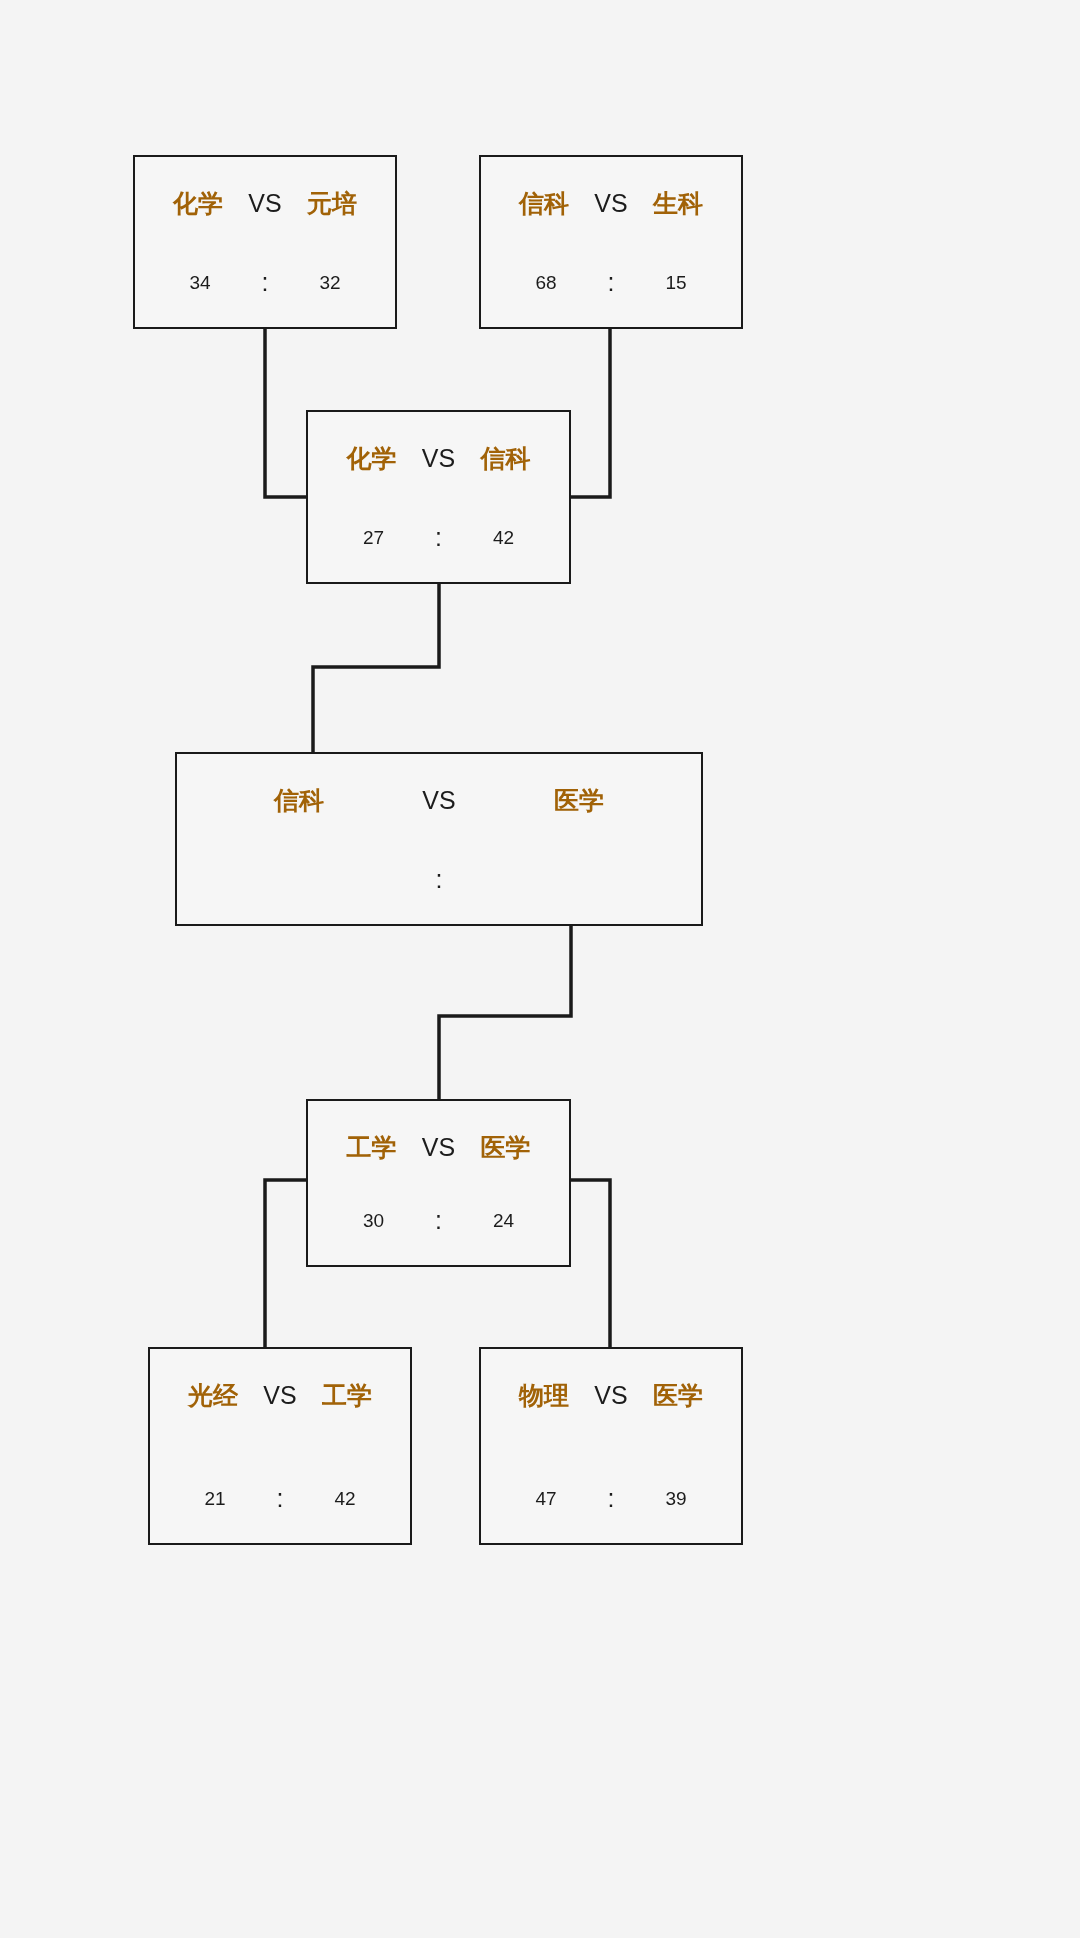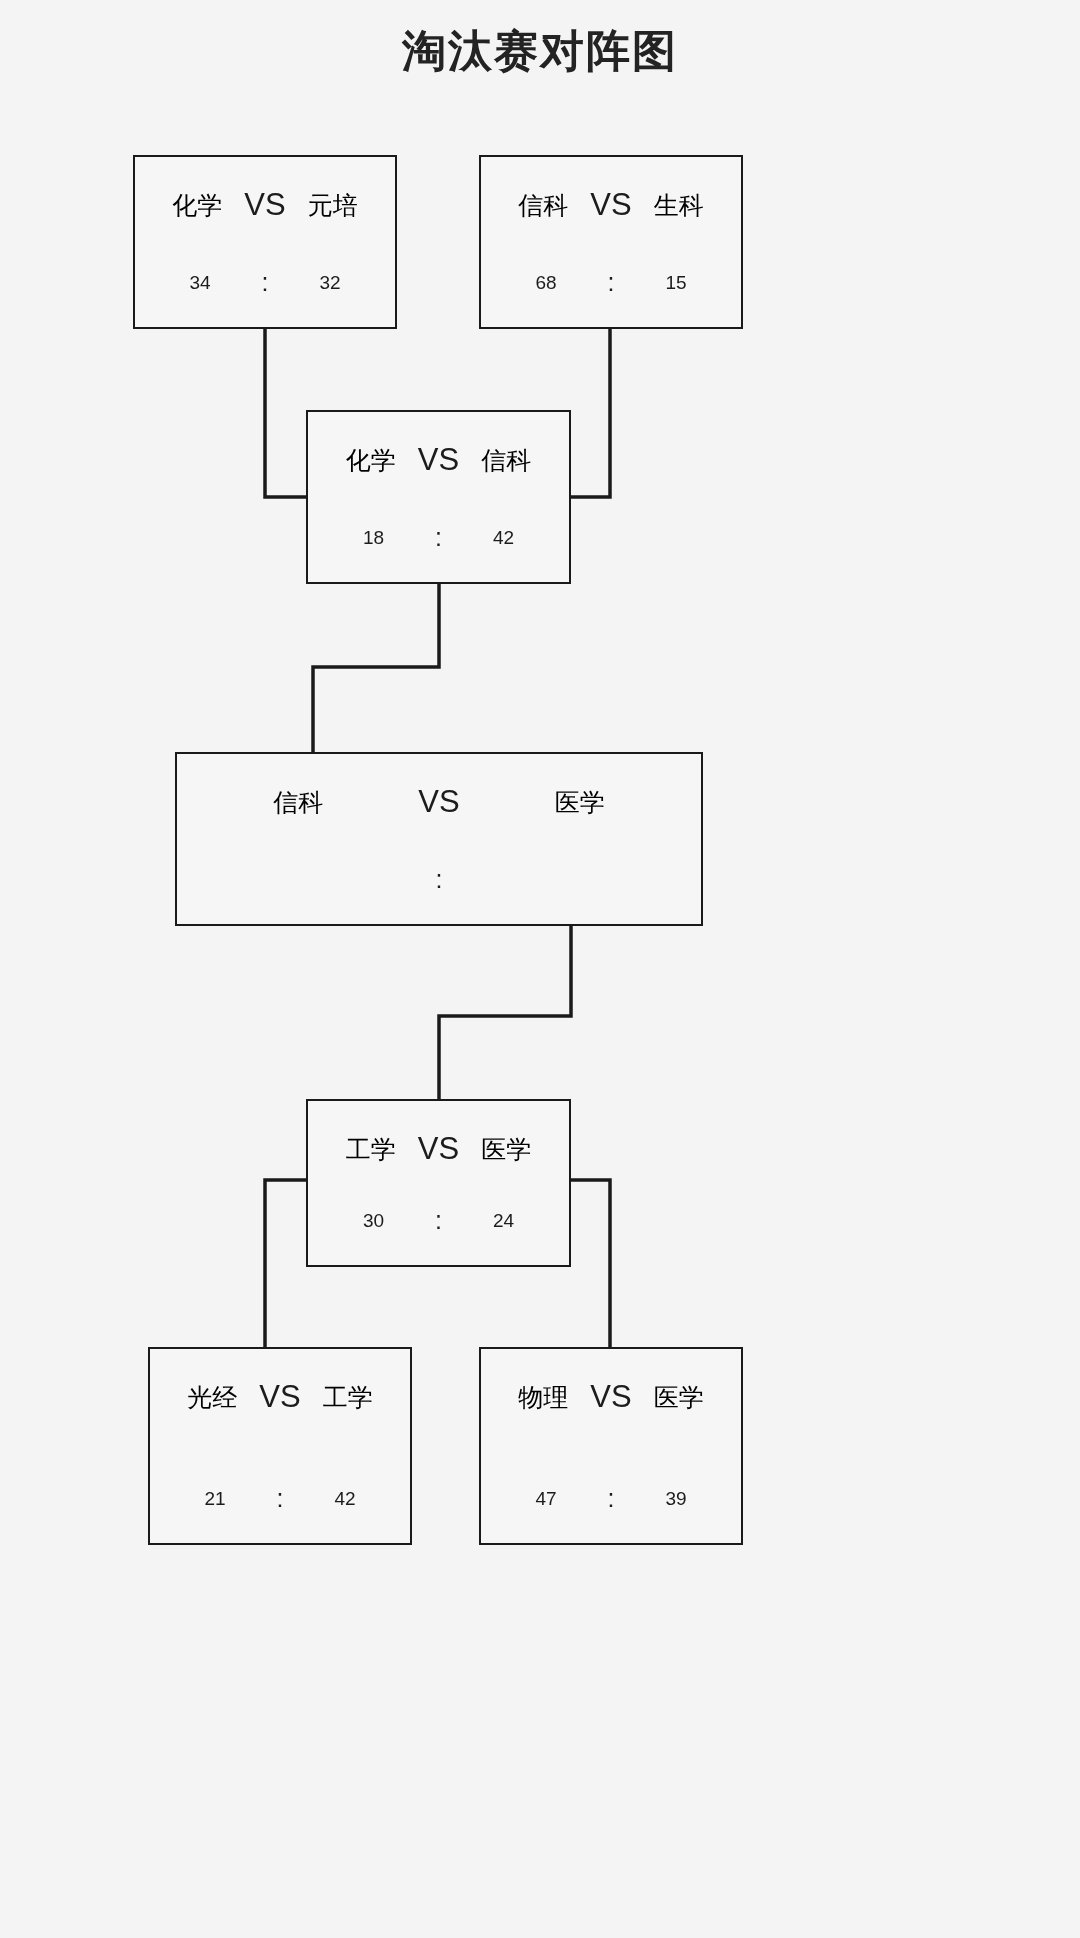--- a/index.html
+++ b/index.html
@@ -50,24 +50,25 @@
   .row {
     display: flex;
     flex-direction: row;
     align-items: center;
     justify-content: center;
     width: 100%;
   }
   .teams .cell-left,
   .teams .cell-right {
     font-size: 25px;
-    color: #000000;
+    color: #a16207;
+    font-weight: bold;
   }
   .teams .cell-mid {
-    font-size: 31px;
+    font-size: 25px;
     color: #1c1c1c;
   }
   .scores .cell-left,
   .scores .cell-right {
     font-size: 19px;
     color: #1c1c1c;
   }
   .scores .cell-mid {
     font-size: 25px;
     color: #1c1c1c;
@@ -95,21 +96,20 @@
   #box-final { left: 175px; top: 752px;  width: 528px; height: 174px; }
   #box-sf-bot { left: 306px; top: 1099px; width: 265px; height: 168px; }
   #box-r1-c { left: 133px;  top: 1347px; width: 264px; height: 198px; margin-left: 15px; }
   #box-r1-d { left: 479px;  top: 1347px; width: 264px; height: 198px; }
 </style>
 </head>
 <body>
 
 <div id="stage">
 
-  <div id="page-title">淘汰赛对阵图</div>
 
   <svg id="connectors" viewBox="0 0 1080 1938" width="1080" height="1938" xmlns="http://www.w3.org/2000/svg">
     <g fill="none" stroke="#1a1a1a" stroke-width="3.5" stroke-linecap="square">
 
       <path d="M 265,329 L 265,497 L 306,497"></path>
 
       <path d="M 610,329 L 610,497 L 571,497"></path>
 
       <path d="M 439,584 L 439,667 L 313,667 L 313,752"></path>
 
@@ -147,21 +147,21 @@
     </div>
   </div>
 
   <div id="box-sf-top" class="match-box box-small">
     <div class="row teams">
       <span class="cell-left">化学</span>
       <span class="cell-mid">VS</span>
       <span class="cell-right">信科</span>
     </div>
     <div class="row scores">
-      <span class="cell-left">18</span>
+      <span class="cell-left">27</span>
       <span class="cell-mid">:</span>
       <span class="cell-right">42</span>
     </div>
   </div>
 
   <div id="box-final" class="match-box box-wide">
     <div class="row teams">
       <span class="cell-left">信科</span>
       <span class="cell-mid">VS</span>
       <span class="cell-right">医学</span>

